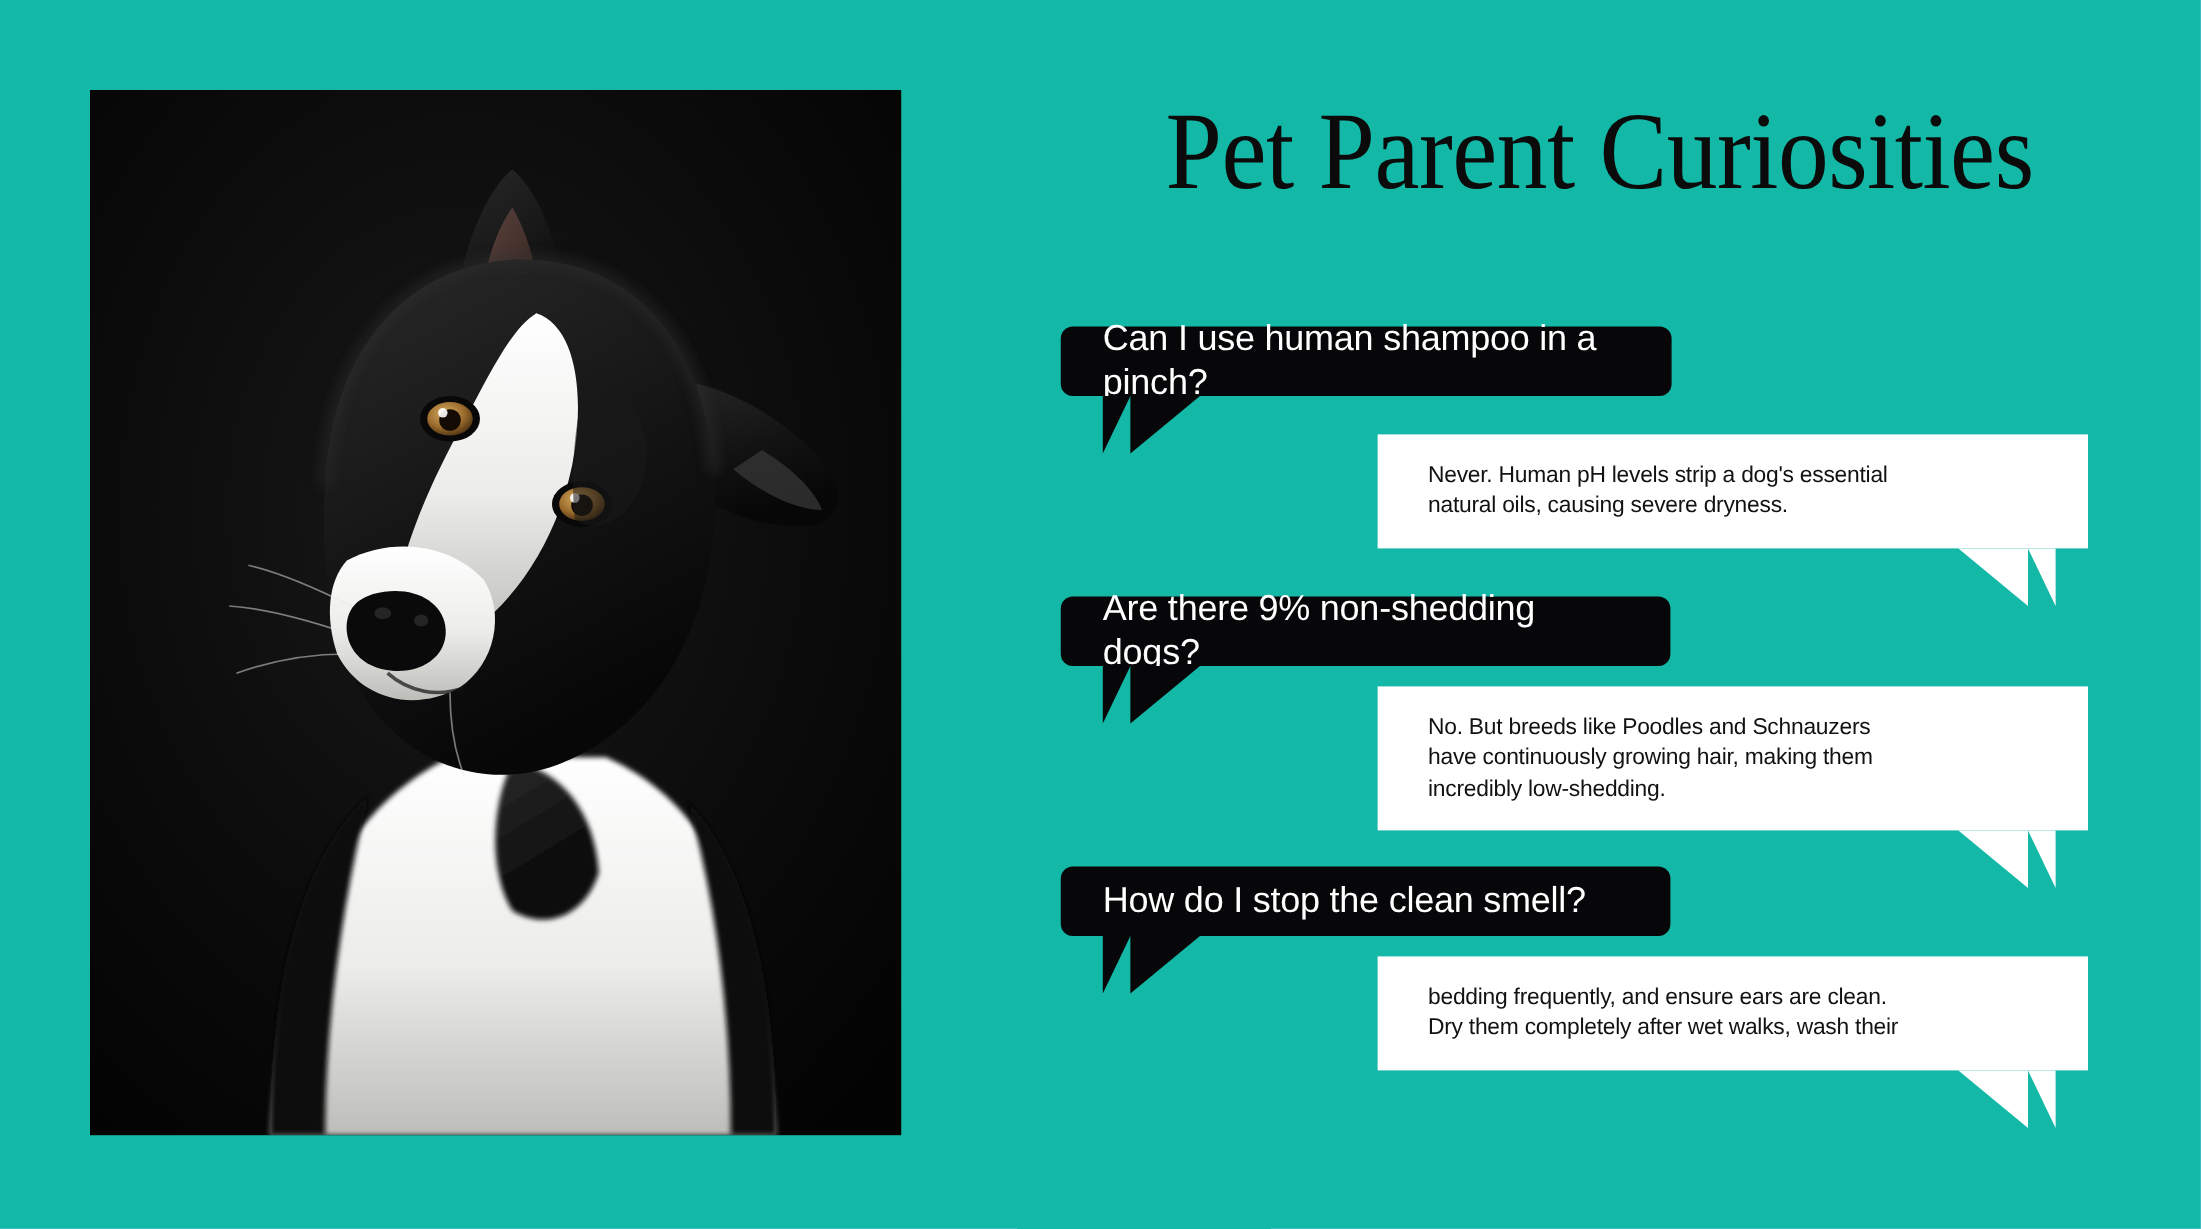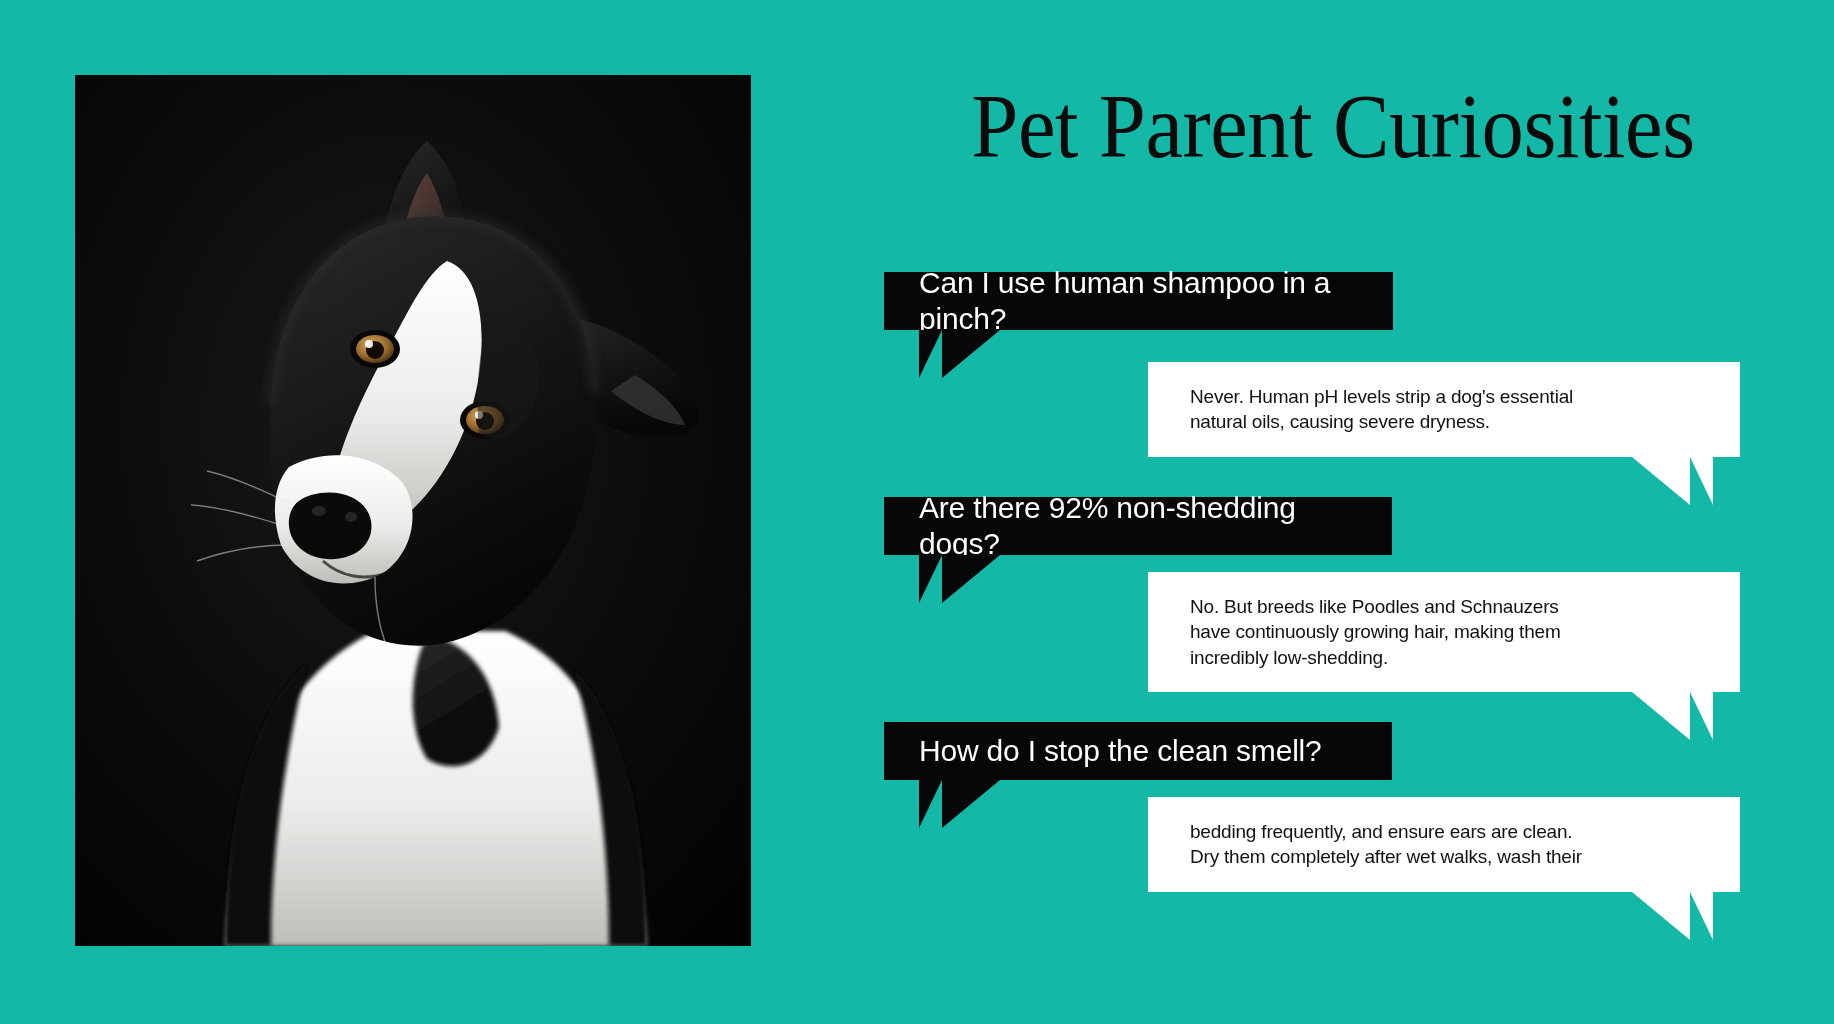--- a/index.html
+++ b/index.html
@@ -84,20 +84,21 @@
 
   
   .bubble.question .body {
     background: #07070a;
     color: #ffffff;
     padding: 0 24px 0 35px;
     height: 100%;
     font-size: 30px;
     line-height: 1.2;
     letter-spacing: -0.2px;
+    border-radius: 10px;
   }
   .bubble.question .tail {
     left: 35px;
     border-left: 23px solid #07070a;
     border-right: 0 solid transparent;
     border-bottom: 48px solid transparent;
     border-top: 0;
   }
   .bubble.question .tail::after {
     content: "";
@@ -252,21 +253,21 @@
         <span class="text">
           <span class="line">Never. Human pH levels strip a dog's essential</span>
           <span class="line">natural oils, causing severe dryness.</span>
         </span>
       </div>
       <span class="tail"></span>
     </div>
 
     <div class="bubble question" style="left:884px; top:497px; width:508px; height:58px;">
       <div class="body">
-        <span class="text">Are there 92% non-shedding dogs?</span>
+        <span class="text">Are there 9% non-shedding dogs?</span>
       </div>
       <span class="tail"></span>
     </div>
 
     <div class="bubble answer" style="left:1148px; top:572px; width:592px;">
       <div class="body">
         <span class="text">
           <span class="line">No. But breeds like Poodles and Schnauzers</span>
           <span class="line">have continuously growing hair, making them</span>
           <span class="line">incredibly low-shedding.</span>

